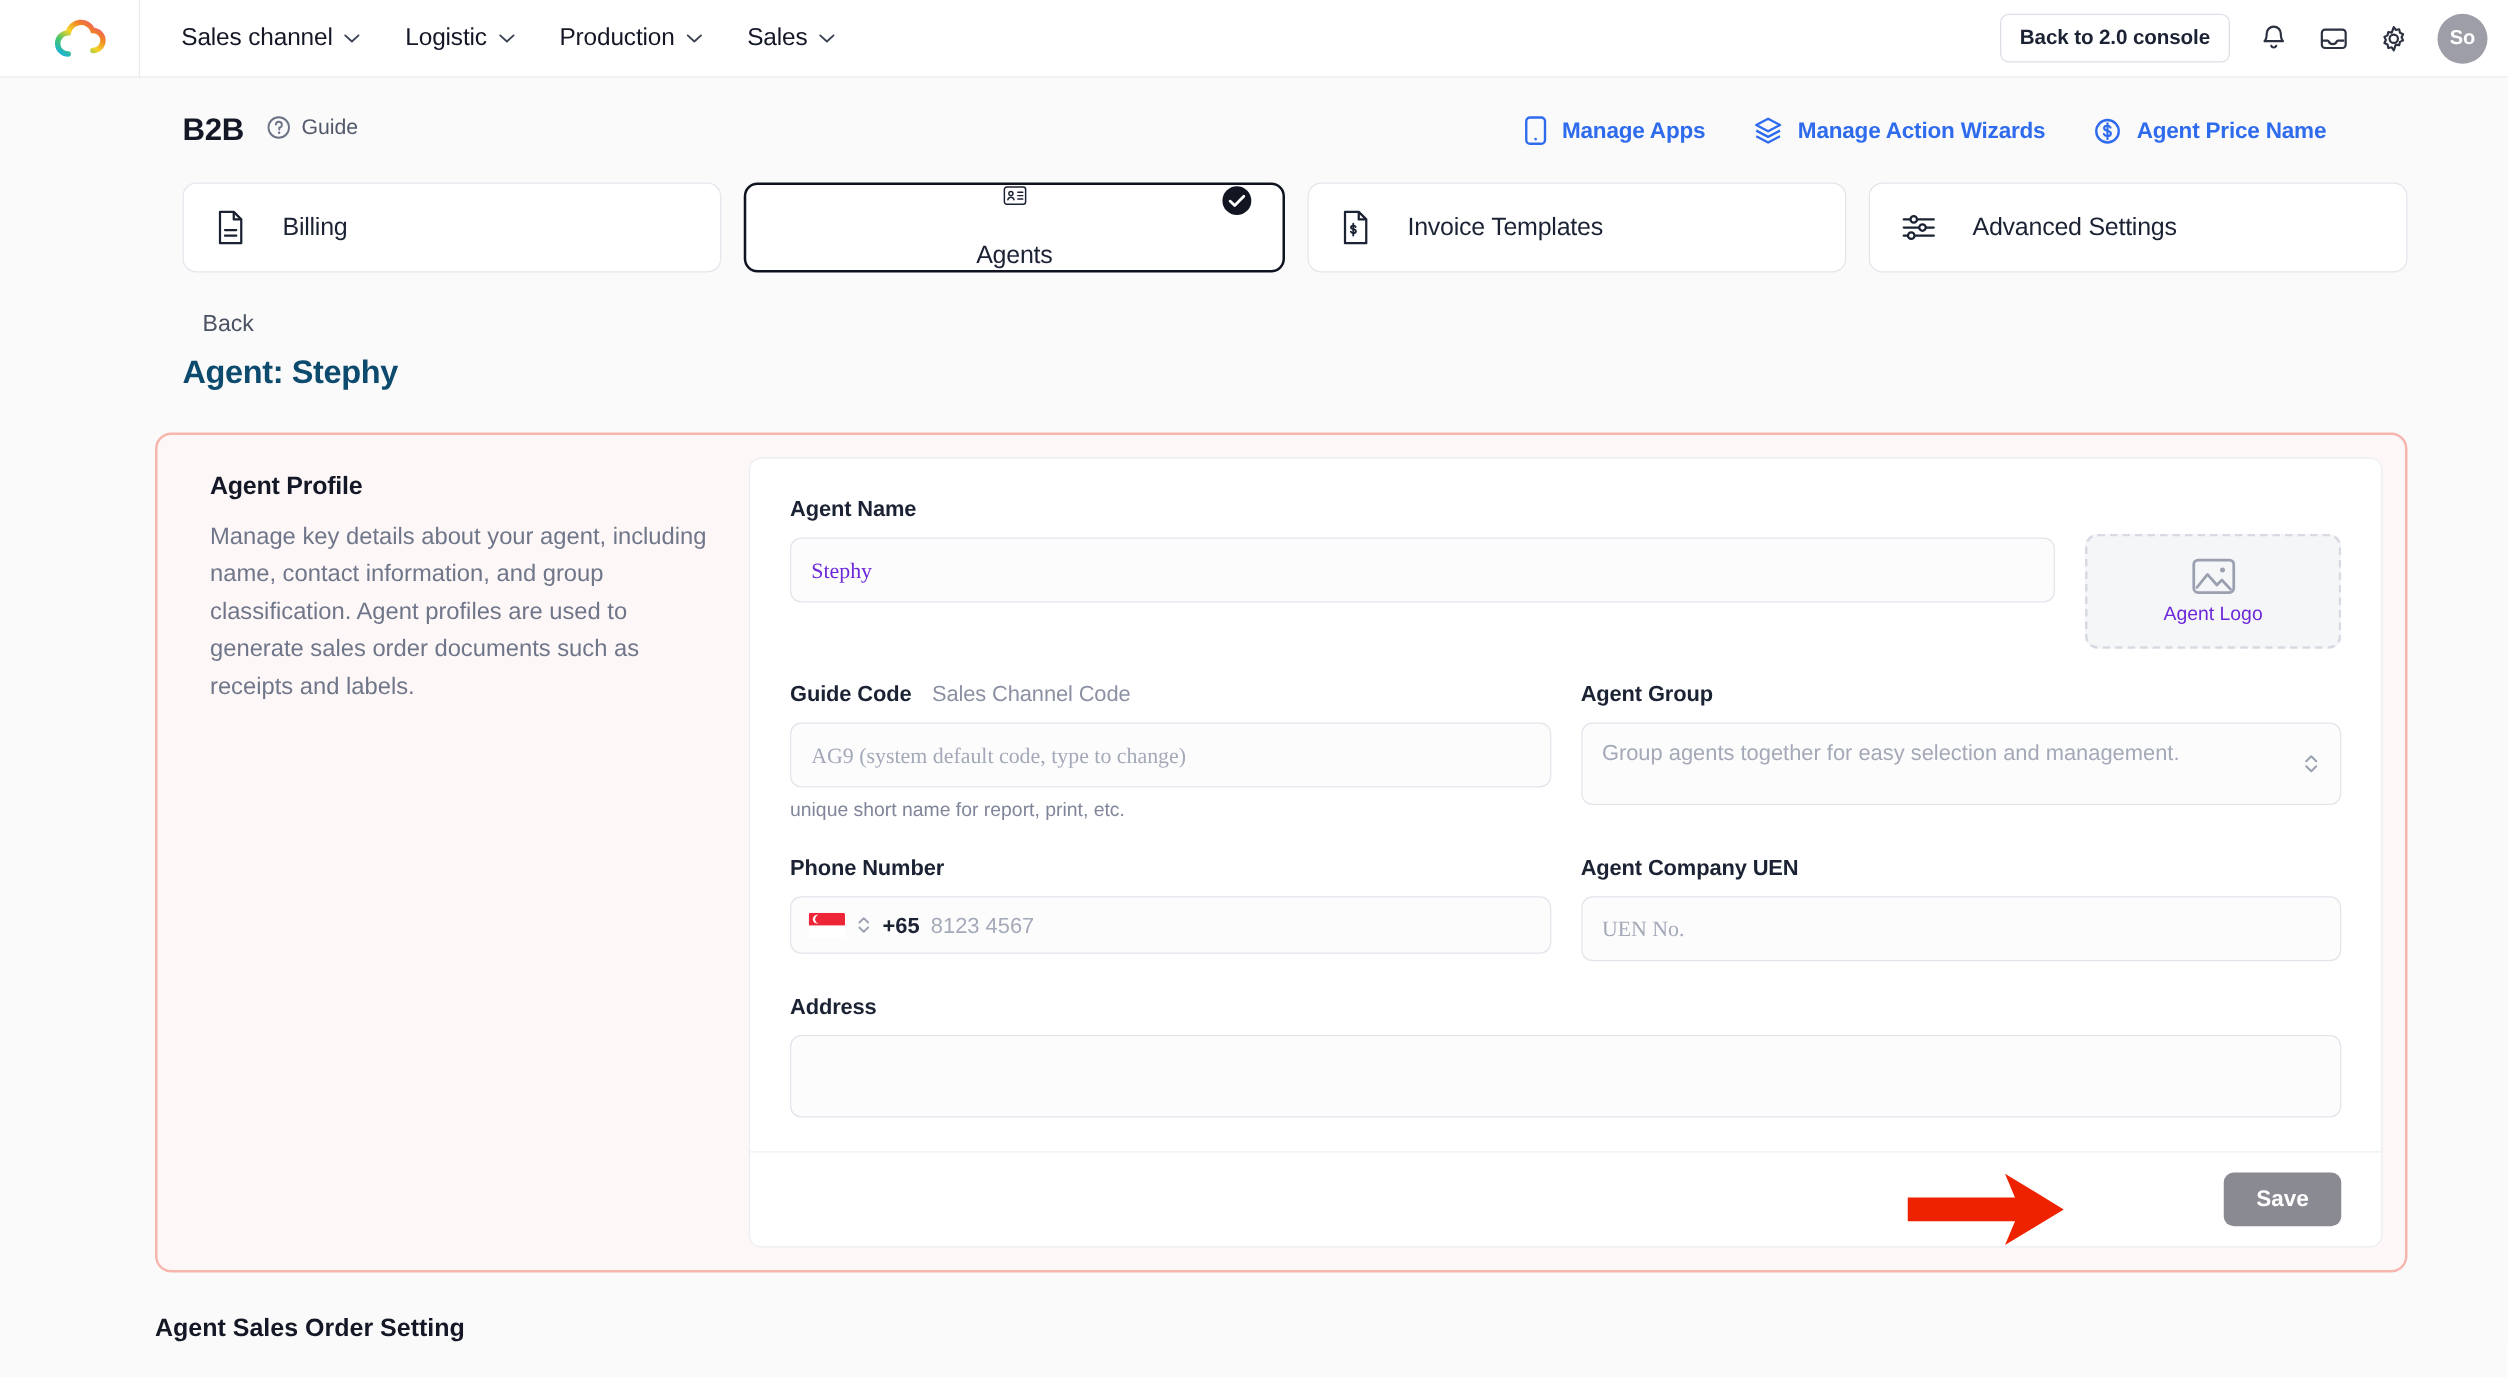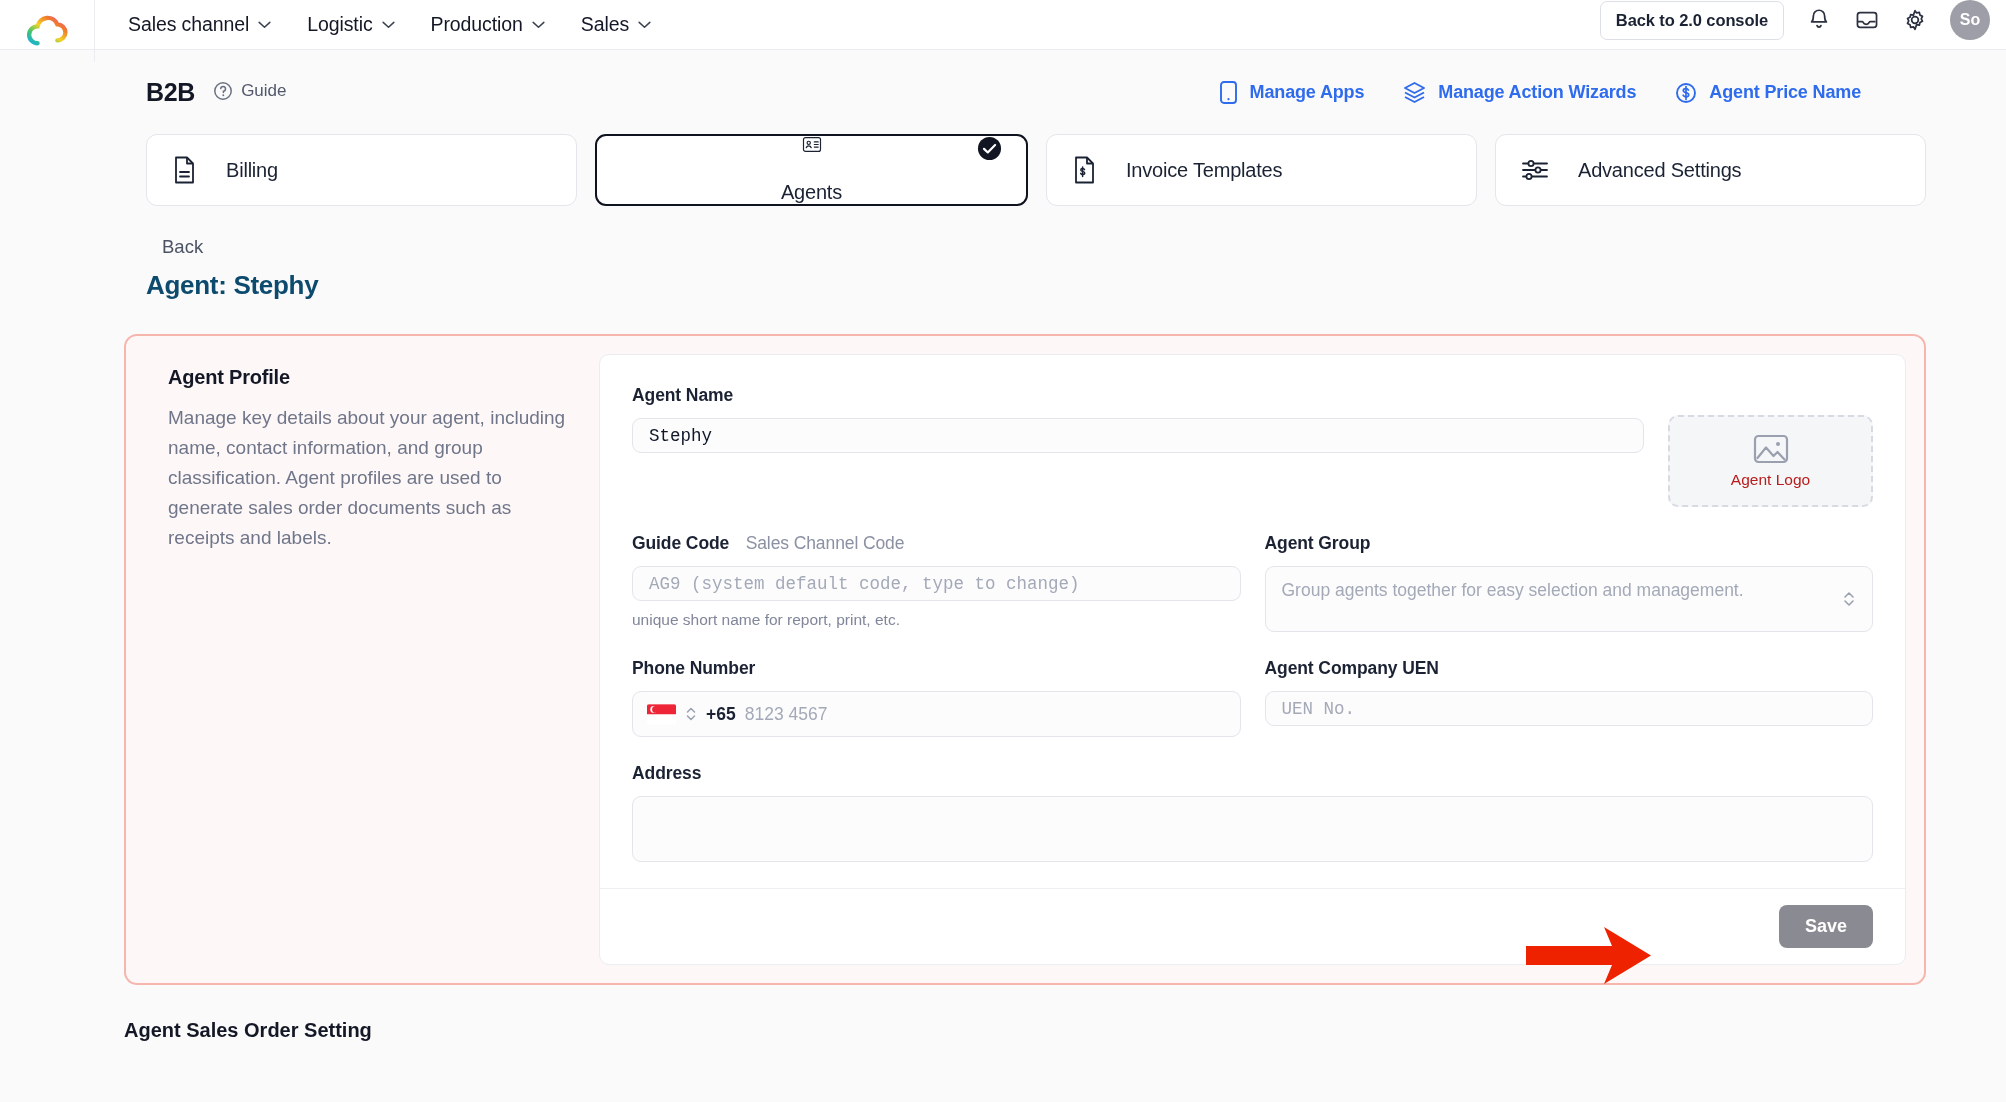--- a/index.html
+++ b/index.html
@@ -6,22 +6,22 @@
   html, body {
     width: 2006px; height: 1102px;
     background: #ffffff;
     font-family: "Liberation Sans", sans-serif;
     overflow: hidden;
   }
   .page { position: relative; width: 2006px; height: 1102px; background: #fafafa; }
 
   
   .topnav {
-    height: 50px; background: #ffffff; border-bottom: 1px solid #ececf0;
-    display: flex; position: relative;
+    height: 62px; background: #ffffff; border-bottom: 1px solid #ececf0;
+    display: flex; align-items: center; position: relative; padding-left: 17px;
   }
   .logo-wrap { width: 95px; display: flex; align-items: center; justify-content: center;
                height: 62px; border-right: 1px solid #ececf0; }
   .cloud-logo { width: 42px; height: 32px; }
   .nav-items { display: flex; align-items: center; gap: 36px; padding-left: 33px; }
   .nav-item {
     display: flex; align-items: center; gap: 9px; cursor: pointer;
     font-size: 19.5px; color: #141826; font-weight: 400; letter-spacing: -0.1px;
   }
   .chev-d { width: 13px; height: 8px; display: block; }
@@ -78,36 +78,36 @@
   .profile-p { margin-top: 14px; font-size: 19px; line-height: 1.58; color: #70768a; }
   .profile-right {
     flex: 1; background: #ffffff; border: 1px solid #ebedf1; border-radius: 10px;
     padding: 30px 32px 0 32px; position: relative;
   }
 
   .field-label { font-size: 17.5px; color: #1b2233; font-weight: 600; letter-spacing: -0.1px; }
   .field-label.sub { color: #8b91a3; font-weight: 400; margin-left: 12px; }
   .hint { font-size: 15.5px; color: #80869a; margin-top: 10px; }
   .input {
-    width: 100%; height: 35px; border: 1px solid #e3e5eb; border-radius: 9px;
-    background: #fcfcfd; padding: 0 16px; font-size: 17.5px; color: #0f172a;
-    font-family: Liberation Mono, monospace; outline: none;
+    width: 100%; height: 52px; border: 1px solid #e3e5eb; border-radius: 9px;
+    background: #fcfcfd; padding: 0 16px; font-size: 17.5px; color: #6d28d9;
+    font-family: Liberation Serif, serif; outline: none;
   }
   .input::placeholder { color: #a4a9b8; }
   .row { display: flex; gap: 24px; }
   .col { flex: 1; }
 
   .name-row { display: flex; gap: 24px; align-items: flex-start; }
   .name-col { flex: 1; }
   .logo-box {
     width: 205px; height: 92px; border: 2px dashed #d7dae2; border-radius: 10px;
     background: #f5f6f8; display: flex; flex-direction: column;
     align-items: center; justify-content: center; gap: 7px; cursor: pointer; margin-top: 30px;
   }
-  .logo-caption { font-size: 15.5px; color: #b91c1c; }
+  .logo-caption { font-size: 15.5px; color: #6d28d9; }
 
   .select-box {
     width: 100%; min-height: 66px; border: 1px solid #e3e5eb; border-radius: 9px;
     background: #fcfcfd; padding: 11px 48px 11px 16px; font-size: 17.5px;
     color: #a4a9b8; line-height: 1.45; cursor: pointer; position: relative;
   }
   .updown { position: absolute; right: 16px; top: 50%; transform: translateY(-50%); width: 14px; height: 20px; }
 
   .phone-input {
     width: 100%; height: 46px; border: 1px solid #e3e5eb; border-radius: 9px;

